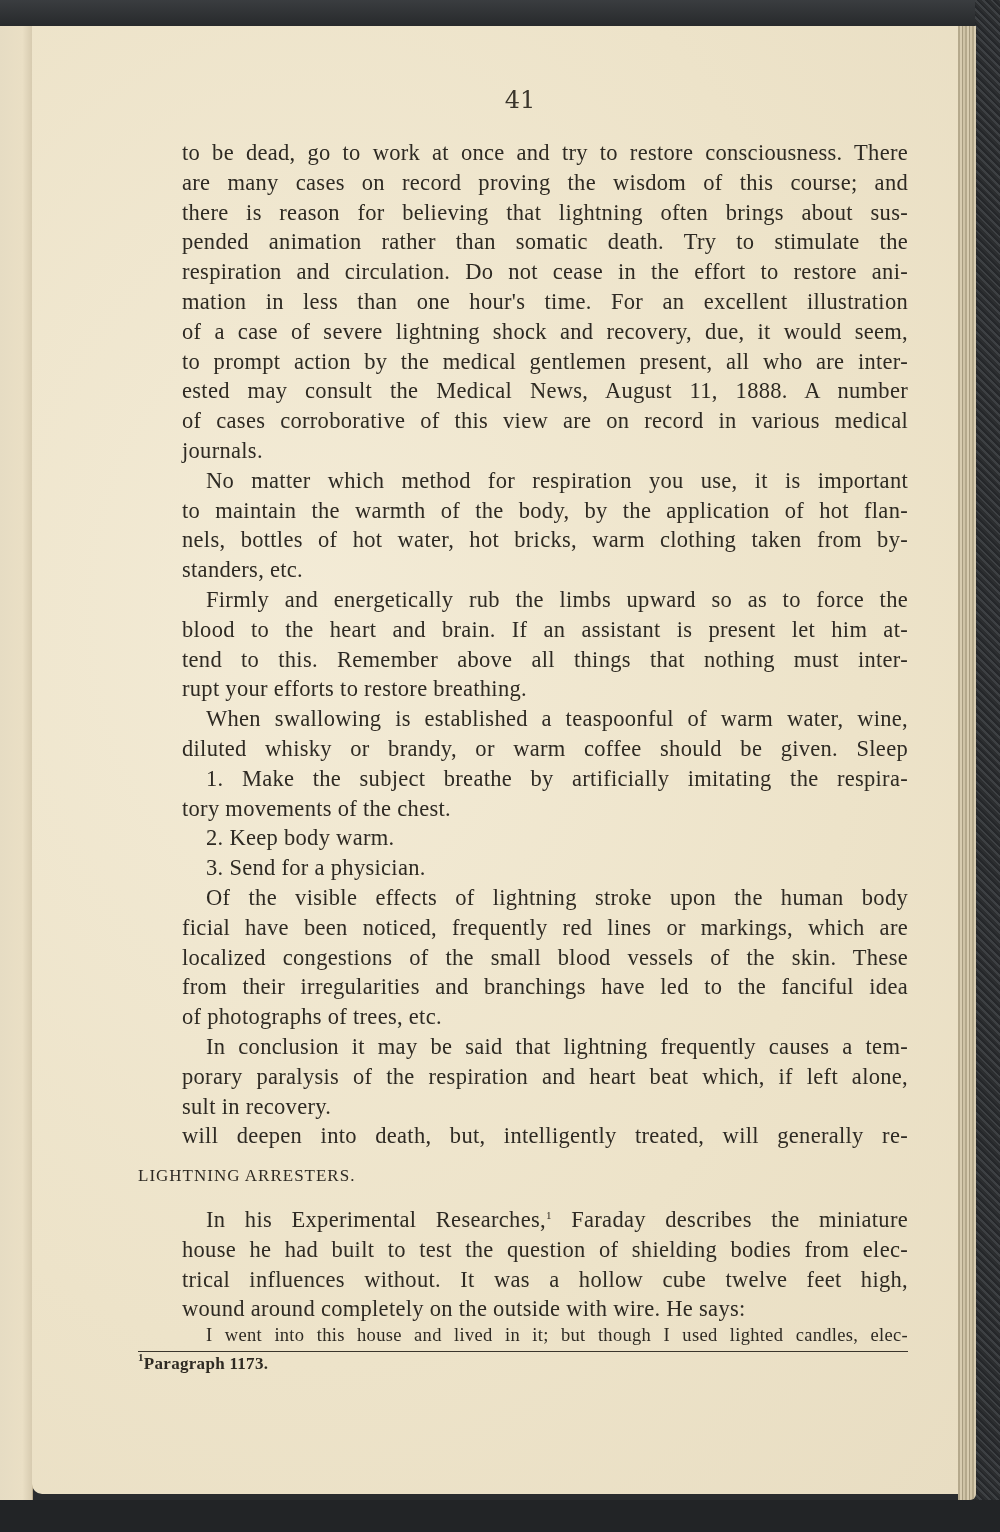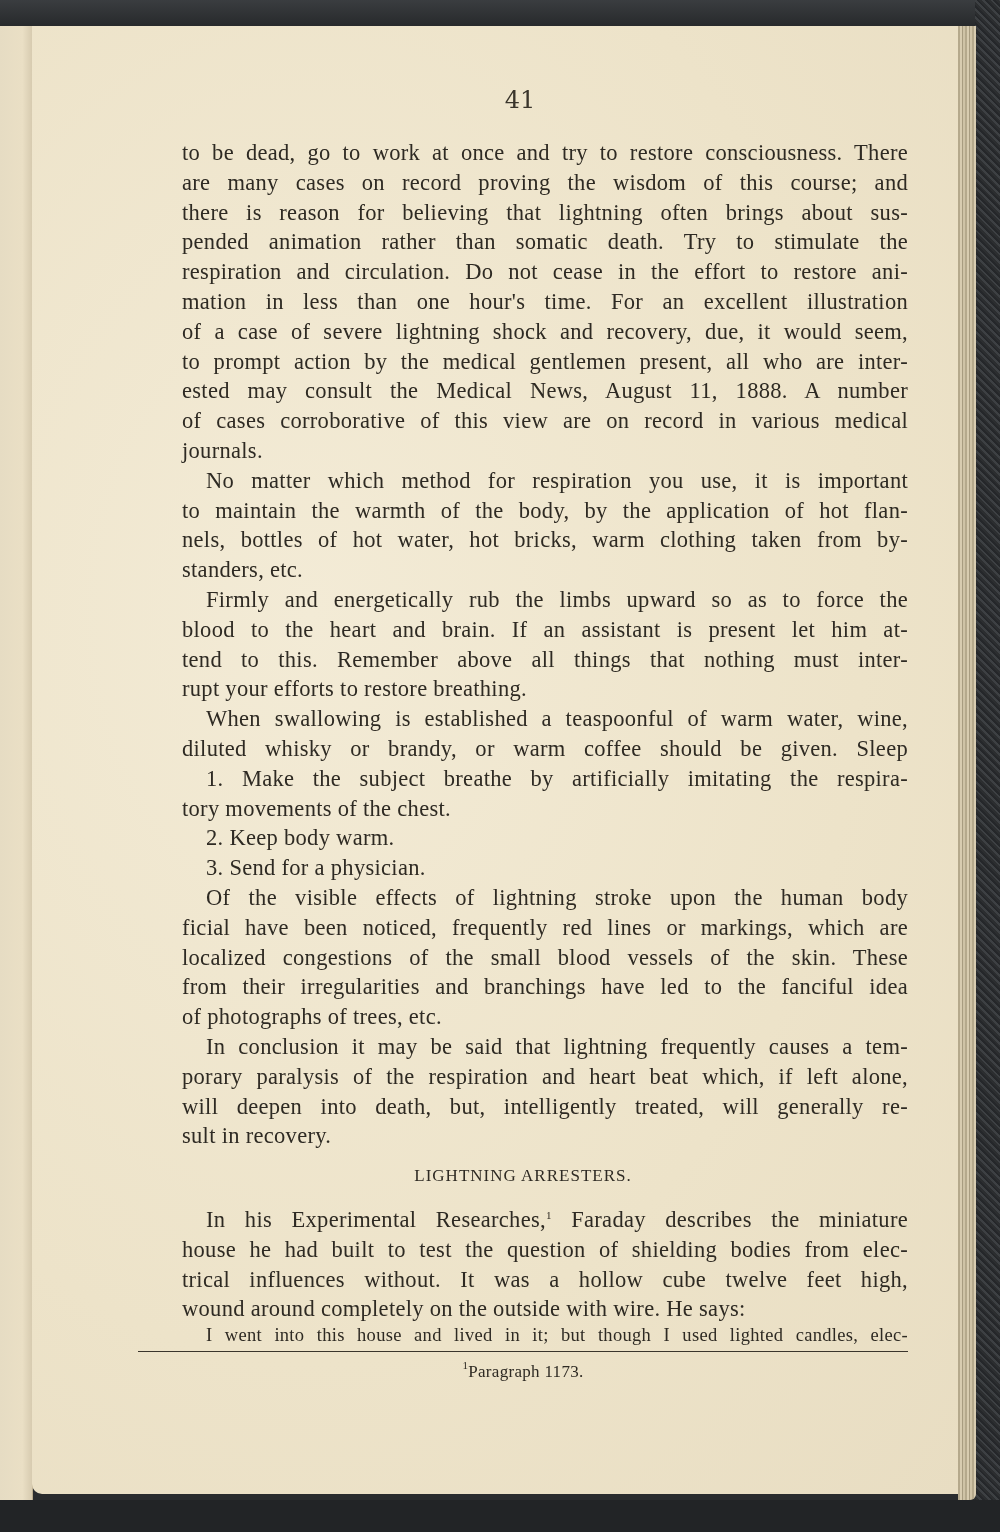--- a/index.html
+++ b/index.html
@@ -46,32 +46,32 @@
     position: absolute; left: 138px; top: 138px; width: 770px;
     color: #2e2a23;
     font-family: "Liberation Serif", "DejaVu Serif", serif;
     font-size: 22.5px; line-height: 29.8px;
     letter-spacing: 0.3px;
   }
   .line { white-space: nowrap; text-align: justify; text-align-last: justify; height: 29.8px; margin-left: 44px; }
   .line.last { text-align-last: left; }
   .line.indent { padding-left: 24px; }
   .heading {
-    text-align: center; font-size: 17px; letter-spacing: 1px;
+    text-align: left; font-size: 17px; letter-spacing: 1px;
     margin: 10px 0 14px 0; height: 30px; line-height: 30px;
   }
   .quote {
     font-size: 18.5px; line-height: 23px;
   }
   .quote .line { height: 23px; }
   .footnote-rule {
     height: 1px; background: #3a352c; margin-top: 4px; width: 770px;
   }
   .footnote {
-    text-align: center; font-size: 17px; margin-top: 8px; line-height: 24px;
+    font-size: 17px; margin-top: 0; line-height: 24px; font-weight: bold;
   }
   sup { font-size: 11px; vertical-align: 8px; line-height: 0; }
 </style>
 </head>
 <body>
 
 <div class="cover-top"></div>
 <div class="cover-right"></div>
 <div class="cover-bottom"></div>
 <div class="prev-page"></div>
@@ -126,22 +126,22 @@
     <div class="line indent">Of the visible effects of lightning stroke upon the human body</div>
     <div class="line">ficial have been noticed, frequently red lines or markings, which are</div>
     <div class="line">localized congestions of the small blood vessels of the skin. These</div>
     <div class="line">from their irregularities and branchings have led to the fanciful idea</div>
     <div class="line last">of photographs of trees, etc.</div>
   </div>
 
   <div>
     <div class="line indent">In conclusion it may be said that lightning frequently causes a tem-</div>
     <div class="line">porary paralysis of the respiration and heart beat which, if left alone,</div>
+    <div class="line last">sult in recovery.</div>
     <div class="line">will deepen into death, but, intelligently treated, will generally re-</div>
-    <div class="line last">sult in recovery.</div>
   </div>
 
   <div class="heading">LIGHTNING ARRESTERS.</div>
 
   <div>
     <div class="line indent"><span>In his Experimental Researches,</span><sup>1</sup><span> Faraday describes the miniature</span></div>
     <div class="line">house he had built to test the question of shielding bodies from elec-</div>
     <div class="line">trical influences without. It was a hollow cube twelve feet high,</div>
     <div class="line last">wound around completely on the outside with wire. He says:</div>
   </div>

